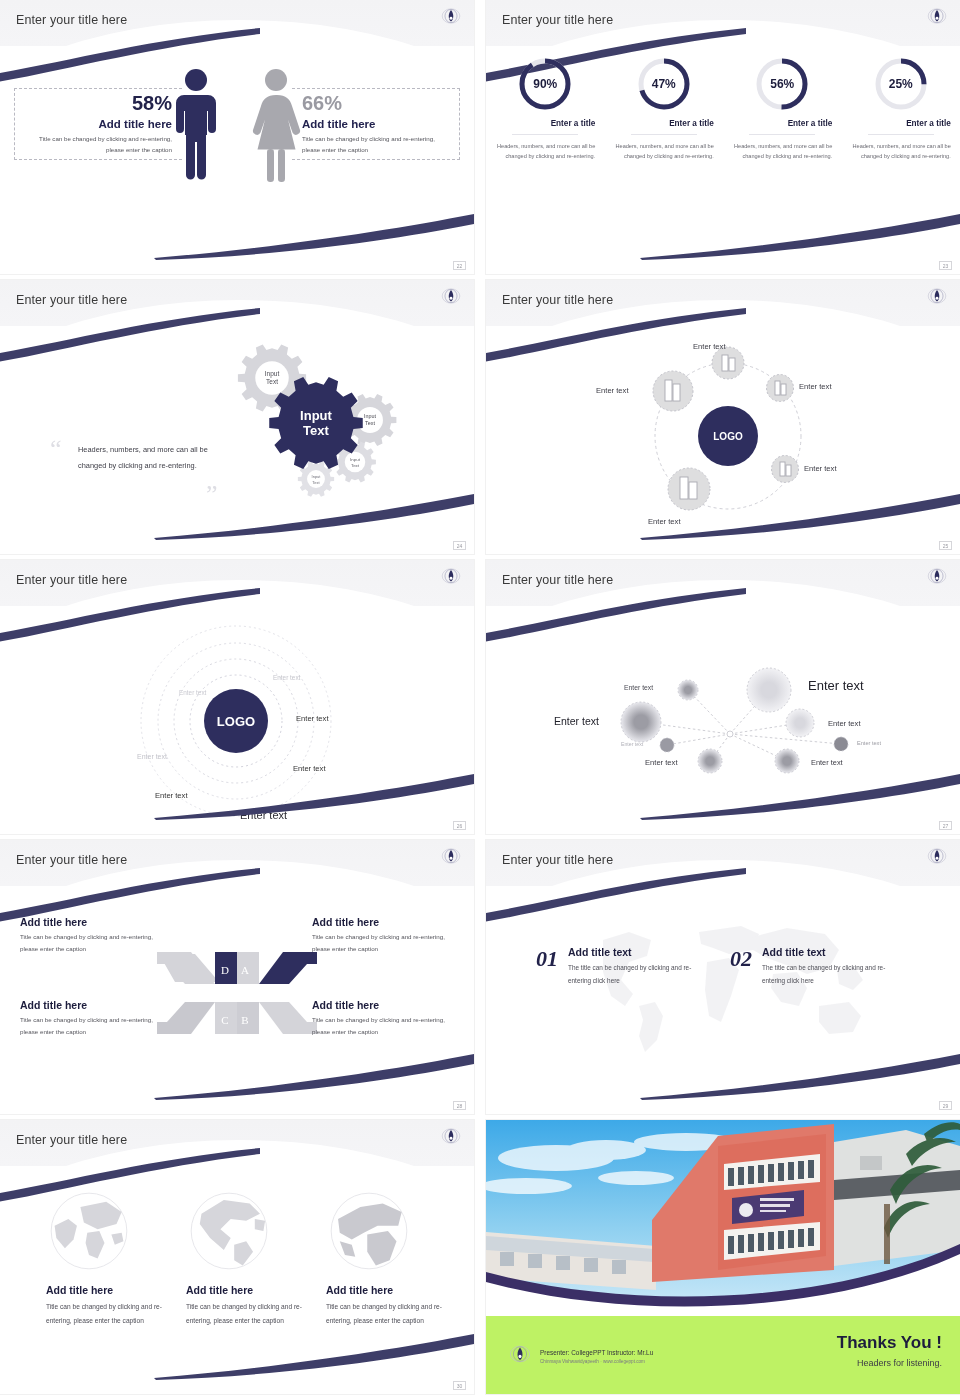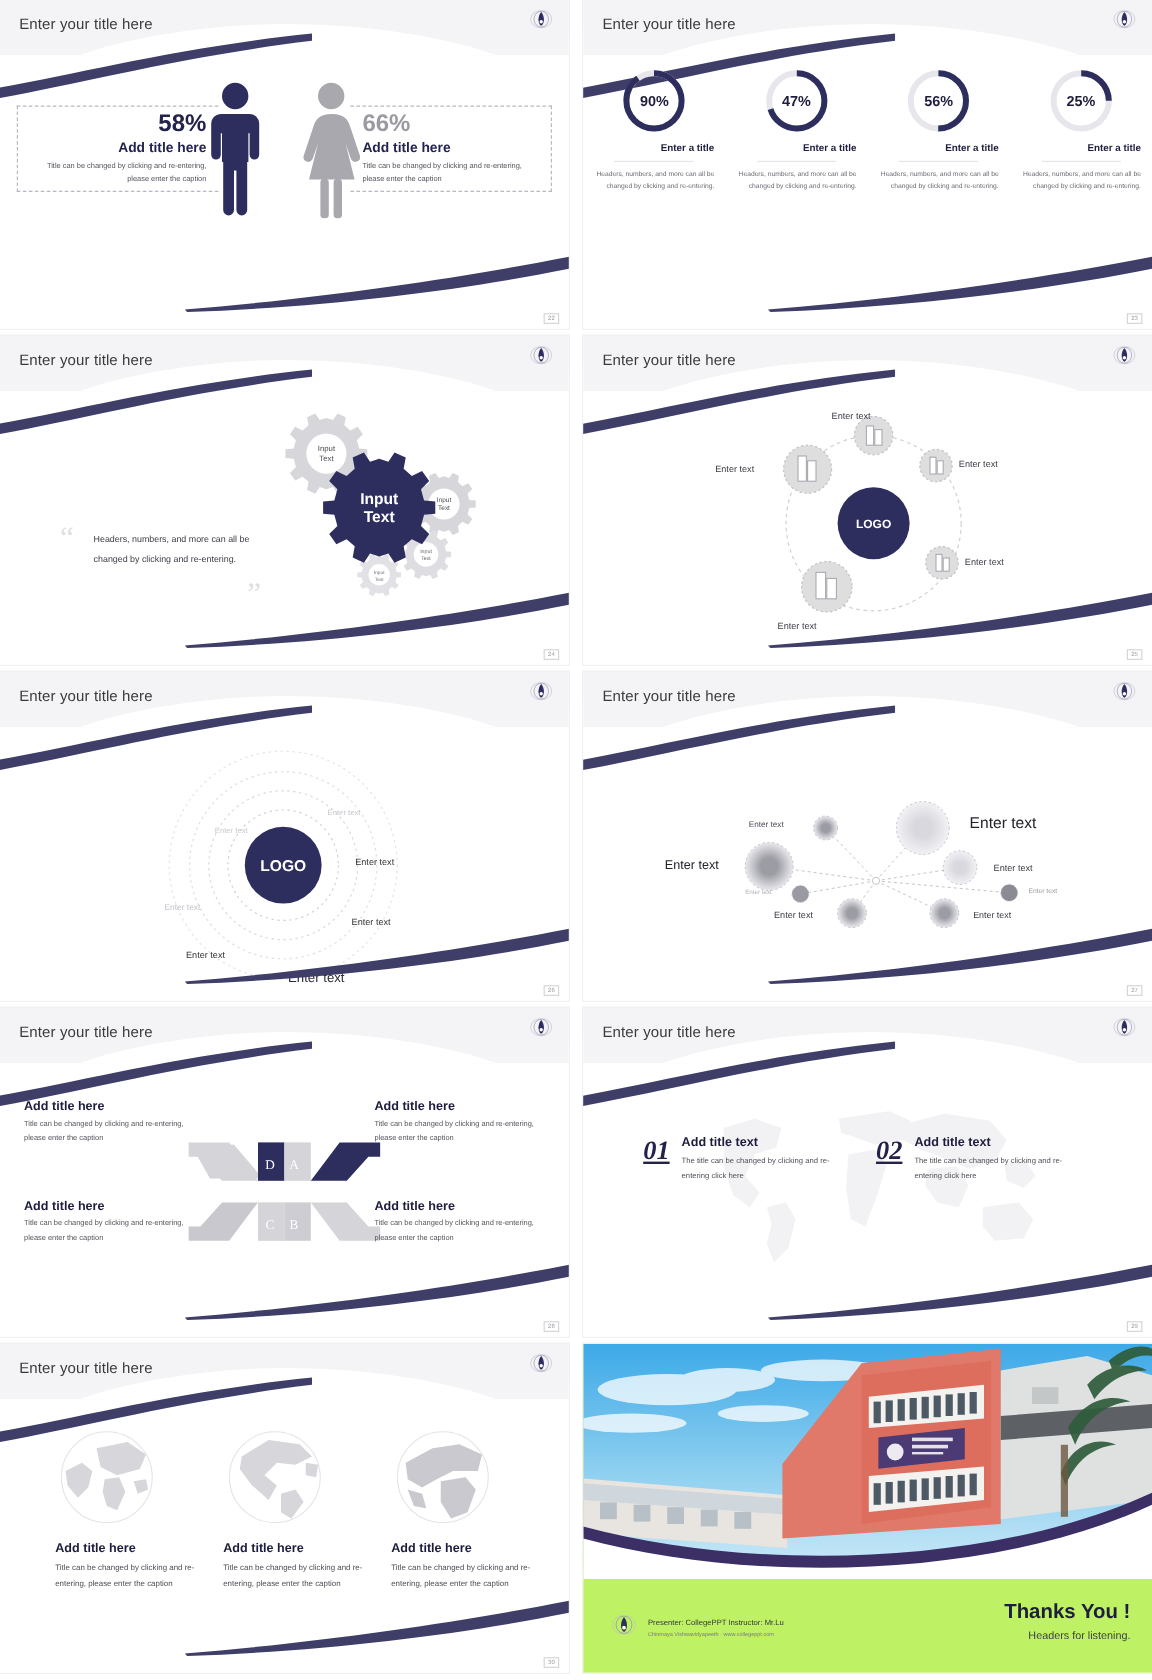--- a/index.html
+++ b/index.html
@@ -88,21 +88,21 @@
 
   
   .etxt{ position:absolute; font-size:7.6px; color:#3b3b44; white-space:nowrap; }
 
   
   .x-h{ font-size:10.5px; font-weight:bold; color:#1d1d3d; }
   .x-p{ font-size:6.2px; color:#55555c; line-height:1.9; margin-top:3px; width:142px; }
   .x-blk{ position:absolute; }
 
   
-  .num-big{ font-family:"Liberation Serif", serif; font-style:italic; font-weight:bold; font-size:22px; color:#22224a;text-decoration:underline; }
+  .num-big{ font-family:"Liberation Serif", serif; font-style:italic; font-weight:bold; font-size:22px; color:#22224a; }
   .nm-h{ font-size:10.5px; font-weight:bold; color:#1d1d3d; }
   .nm-p{ font-size:6.4px; color:#4e4e57; line-height:2; margin-top:4px; width:140px; }
 
   
   .gl-col{ position:absolute; top:22px; width:140px; }
   .gl-h{ font-size:10.5px; font-weight:bold; color:#1d1d3d; margin-top:10px; }
   .gl-p{ font-size:6.6px; color:#4e4e57; line-height:2.05; margin-top:4px; }
 
   
   .final{ position:absolute; inset:0; background:#bef264; overflow:hidden; }

